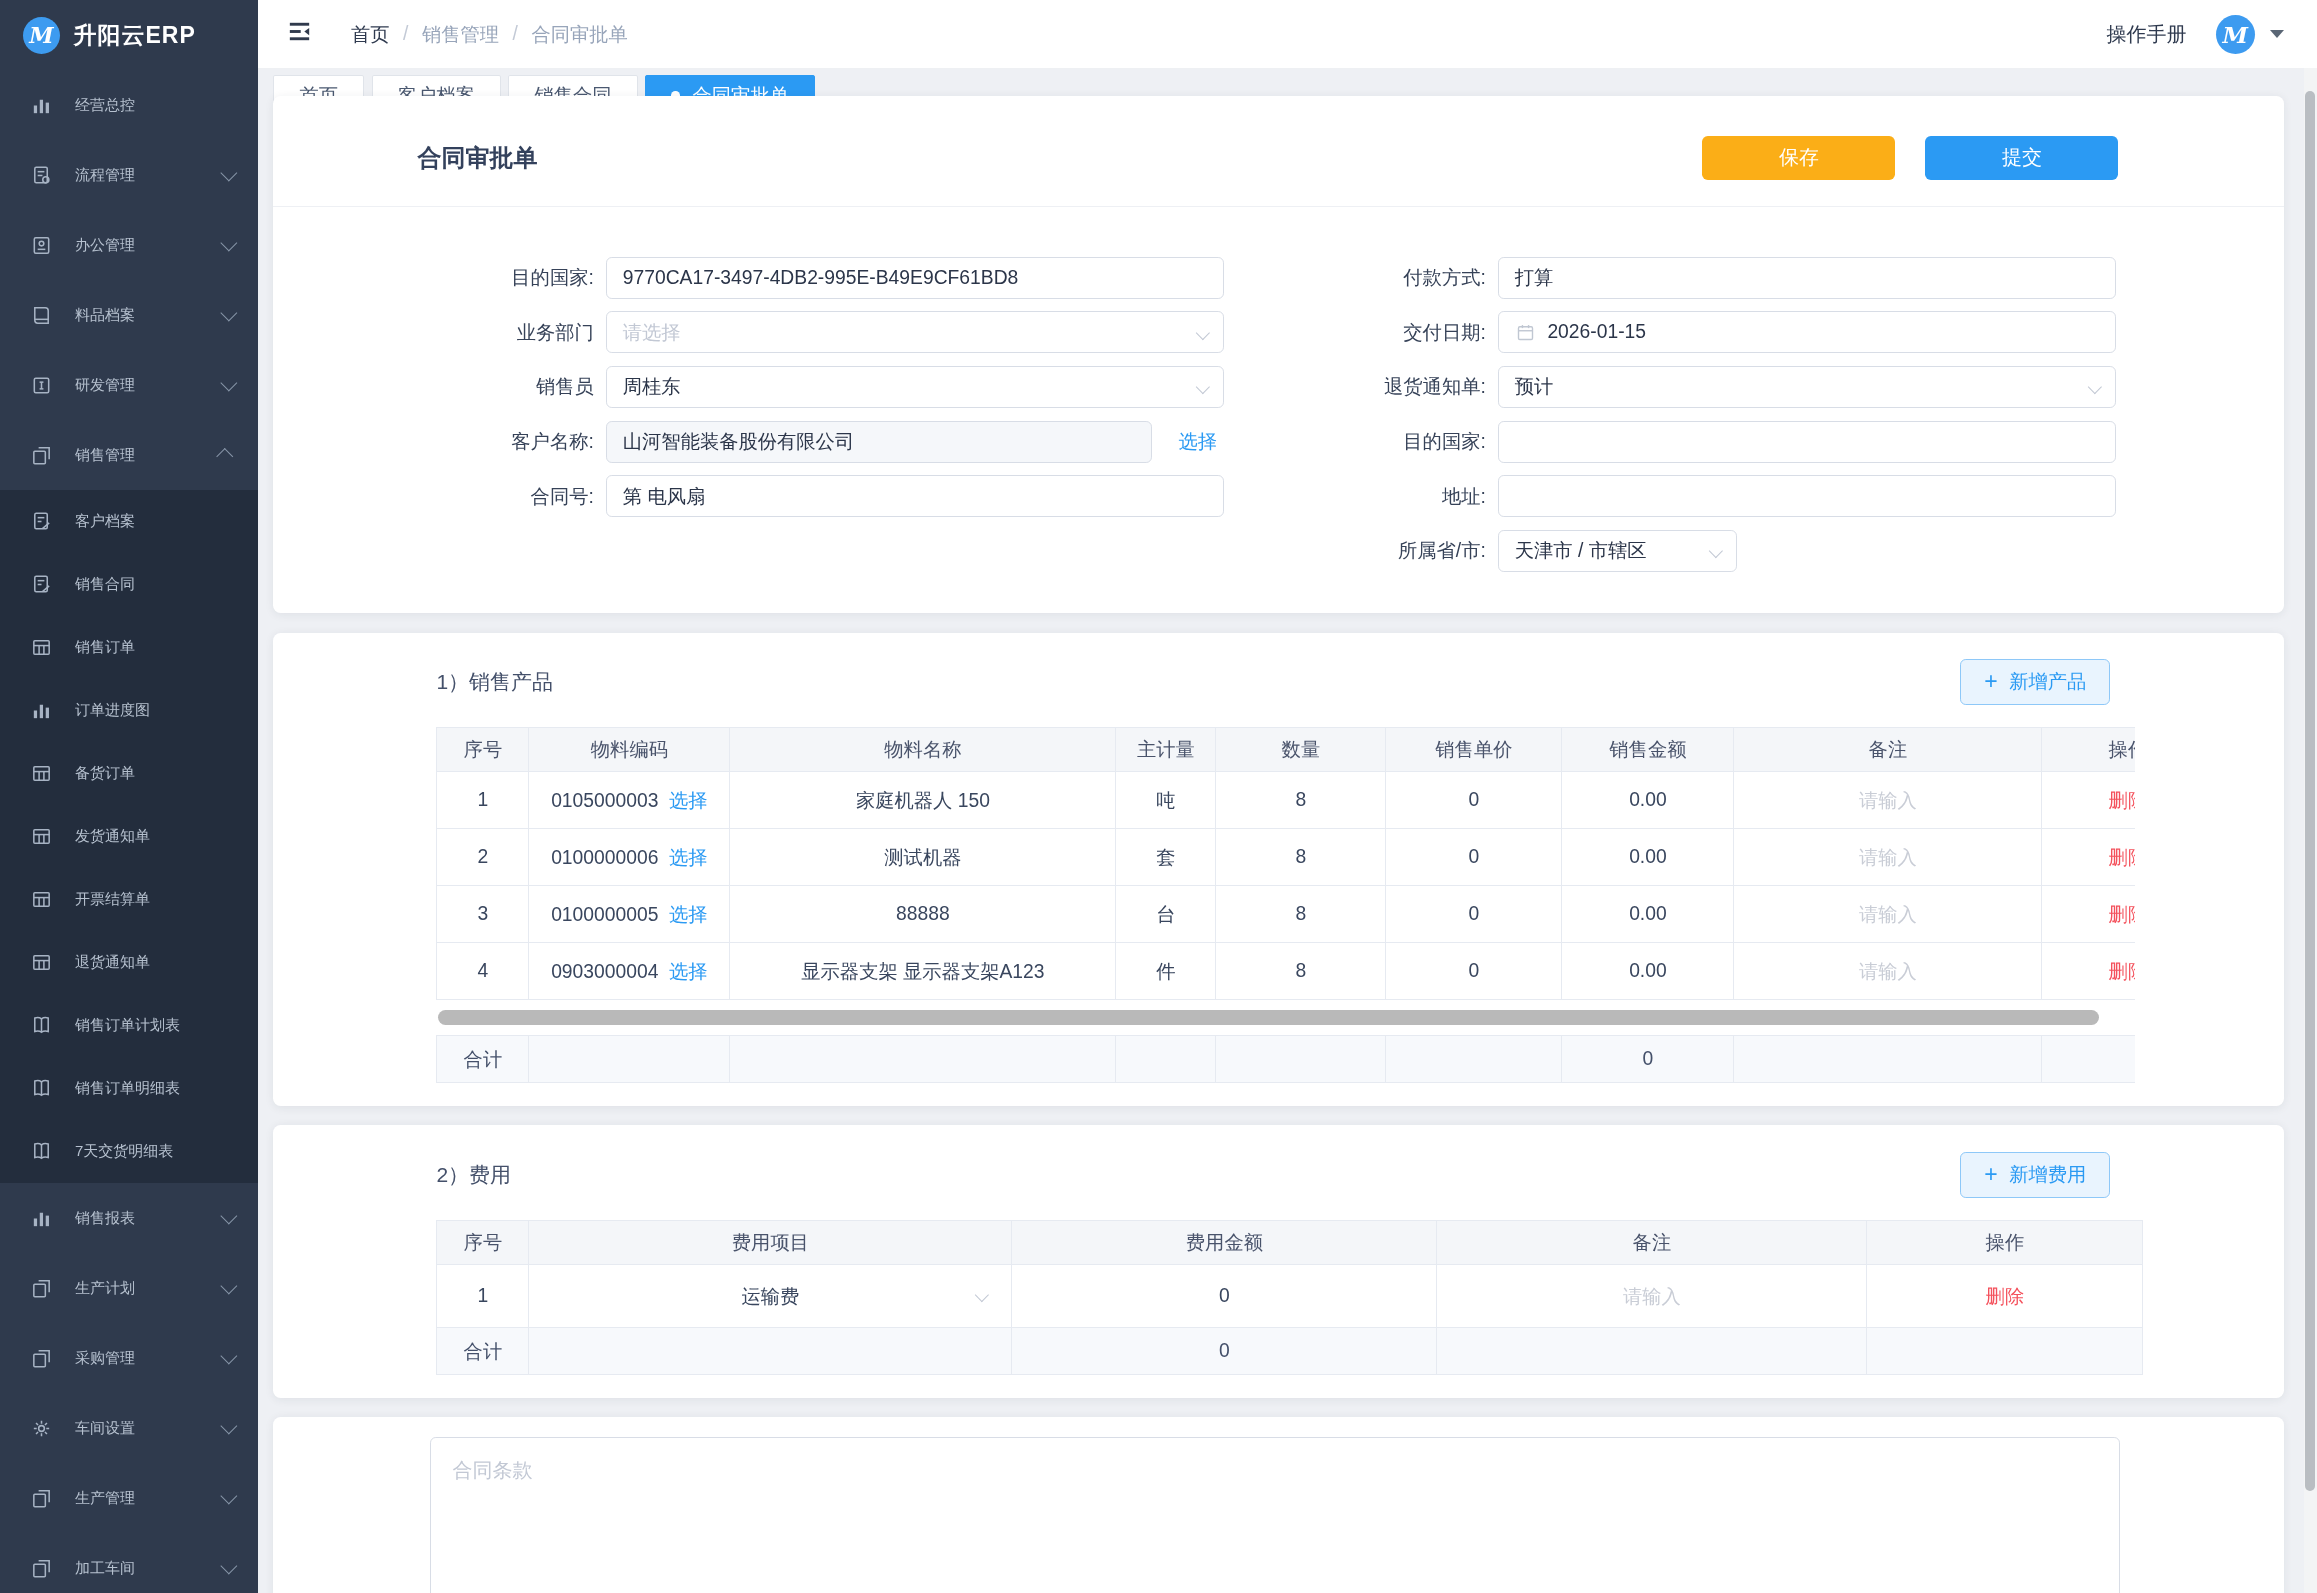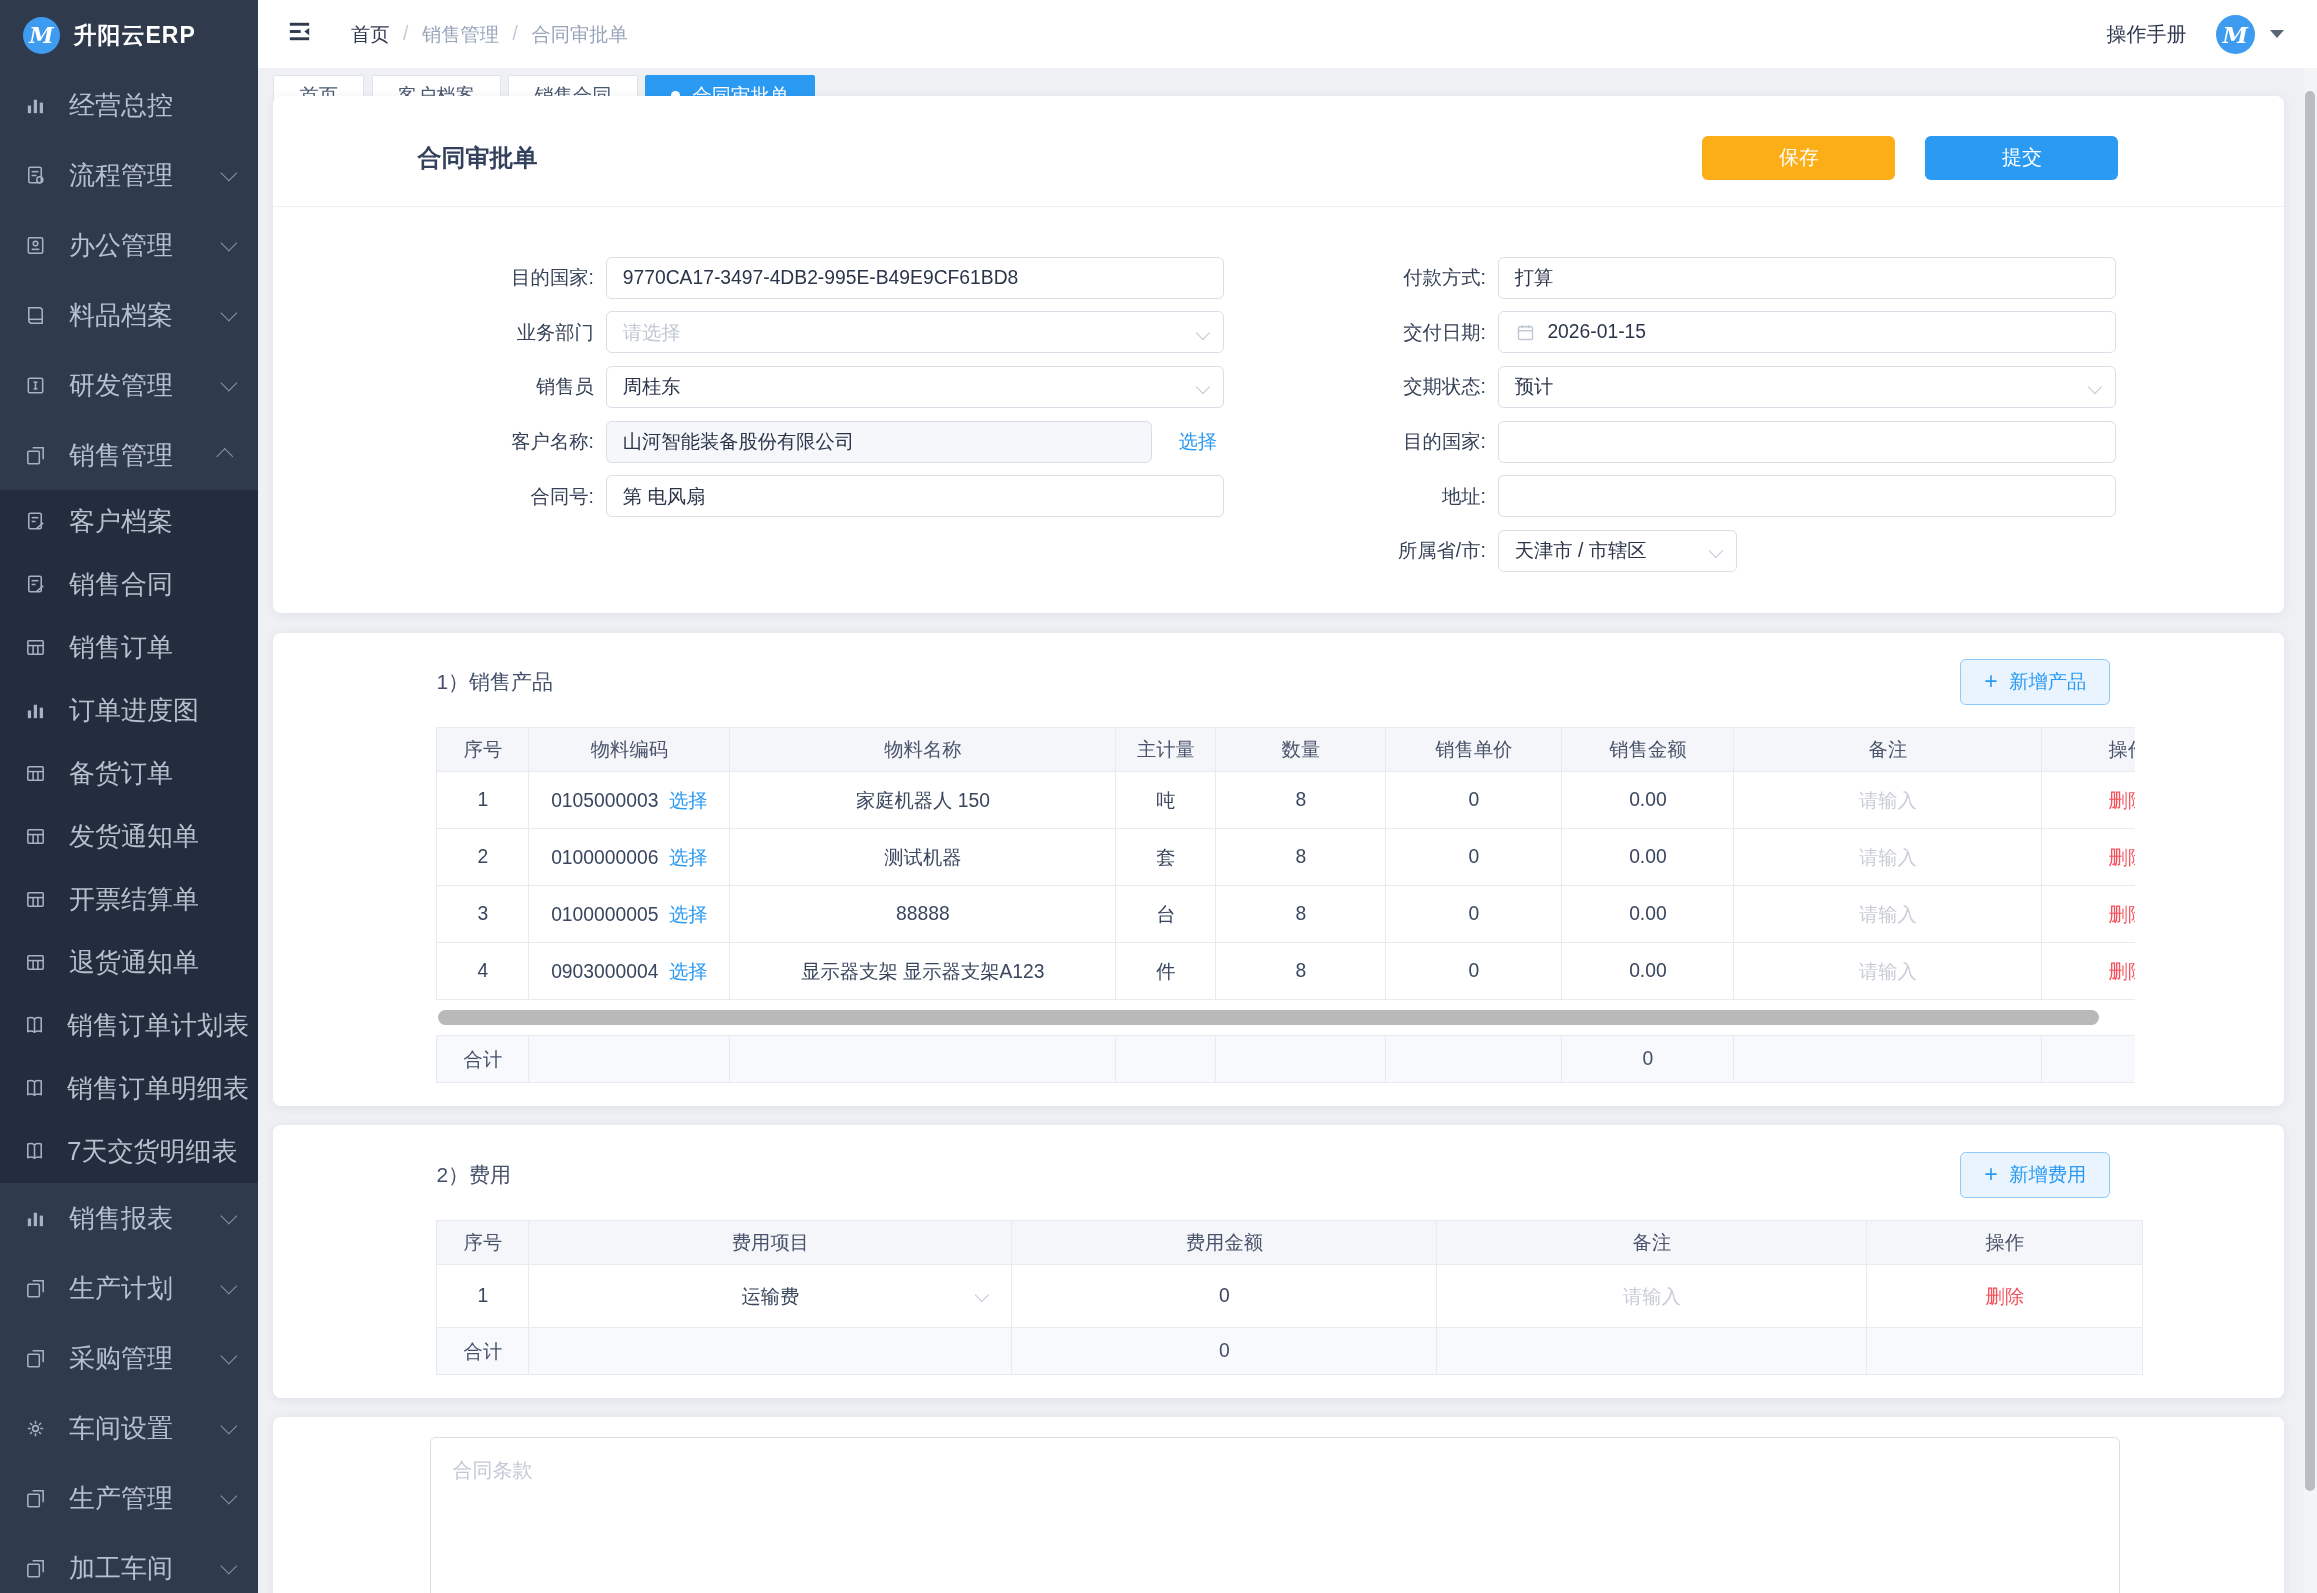--- a/index.html
+++ b/index.html
@@ -10,21 +10,21 @@
   }
   .app{display:flex;width:2317px;height:1593px;}
 
   
   .sidebar{width:258px;min-width:258px;height:1593px;background:#2f3a4d;overflow:hidden;}
   .brand{height:70px;display:flex;align-items:center;padding-left:23px;}
   .logo{width:37px;height:37px;border-radius:50%;background:#3d9bf0;color:#fff;
         display:flex;align-items:center;justify-content:center;
         font-style:italic;font-weight:bold;font-size:22px;font-family:"DejaVu Serif",serif;}
   .brand-name{color:#fff;font-size:23px;font-weight:bold;margin-left:13.5px;letter-spacing:1px;}
-  .sitem{height:70px;display:flex;align-items:center;padding:0 25px 0 23px;color:#b6c1cf;font-size:26px;cursor:pointer;}
+  .sitem{height:70px;display:flex;align-items:center;padding:0 25px 0 29px;color:#b6c1cf;font-size:15px;cursor:pointer;}
   .sub .sitem{height:63px;}
   .sub{background:#232d3d;}
   .sicon{width:25px;height:25px;display:flex;align-items:center;justify-content:center;}
   .sicon svg{width:23px;height:23px;stroke:#a7b3c4;fill:none;stroke-width:1.6;}
   .slabel{margin-left:21px;white-space:nowrap;}
   .chev{margin-left:auto;width:10.6px;height:10.6px;border-right:1.9px solid #8795a8;border-bottom:1.9px solid #8795a8;}
   .chev.down{transform:rotate(45deg) translateY(-2.9px);}
   .chev.up{transform:rotate(-135deg) translateY(-2.9px);}
 
   
@@ -465,21 +465,21 @@
               <div class="fbox">
                 <span class="calico">
                     <svg viewBox="0 0 22 22" width="21" height="21">
                       <use href="#i-cal"></use>
                     </svg>
                   </span>
                 <span>2026-01-15</span>
               </div>
             </div>
             <div class="frow">
-              <span class="flabel">交期状态:</span>
+              <span class="flabel">退货通知单:</span>
               <div class="fbox">
                   <span>预计</span>
                   <span class="selchev"></span>
                 </div>
             </div>
             <div class="frow">
               <span class="flabel">目的国家:</span>
               <div class="fbox"></div>
             </div>
             <div class="frow">

